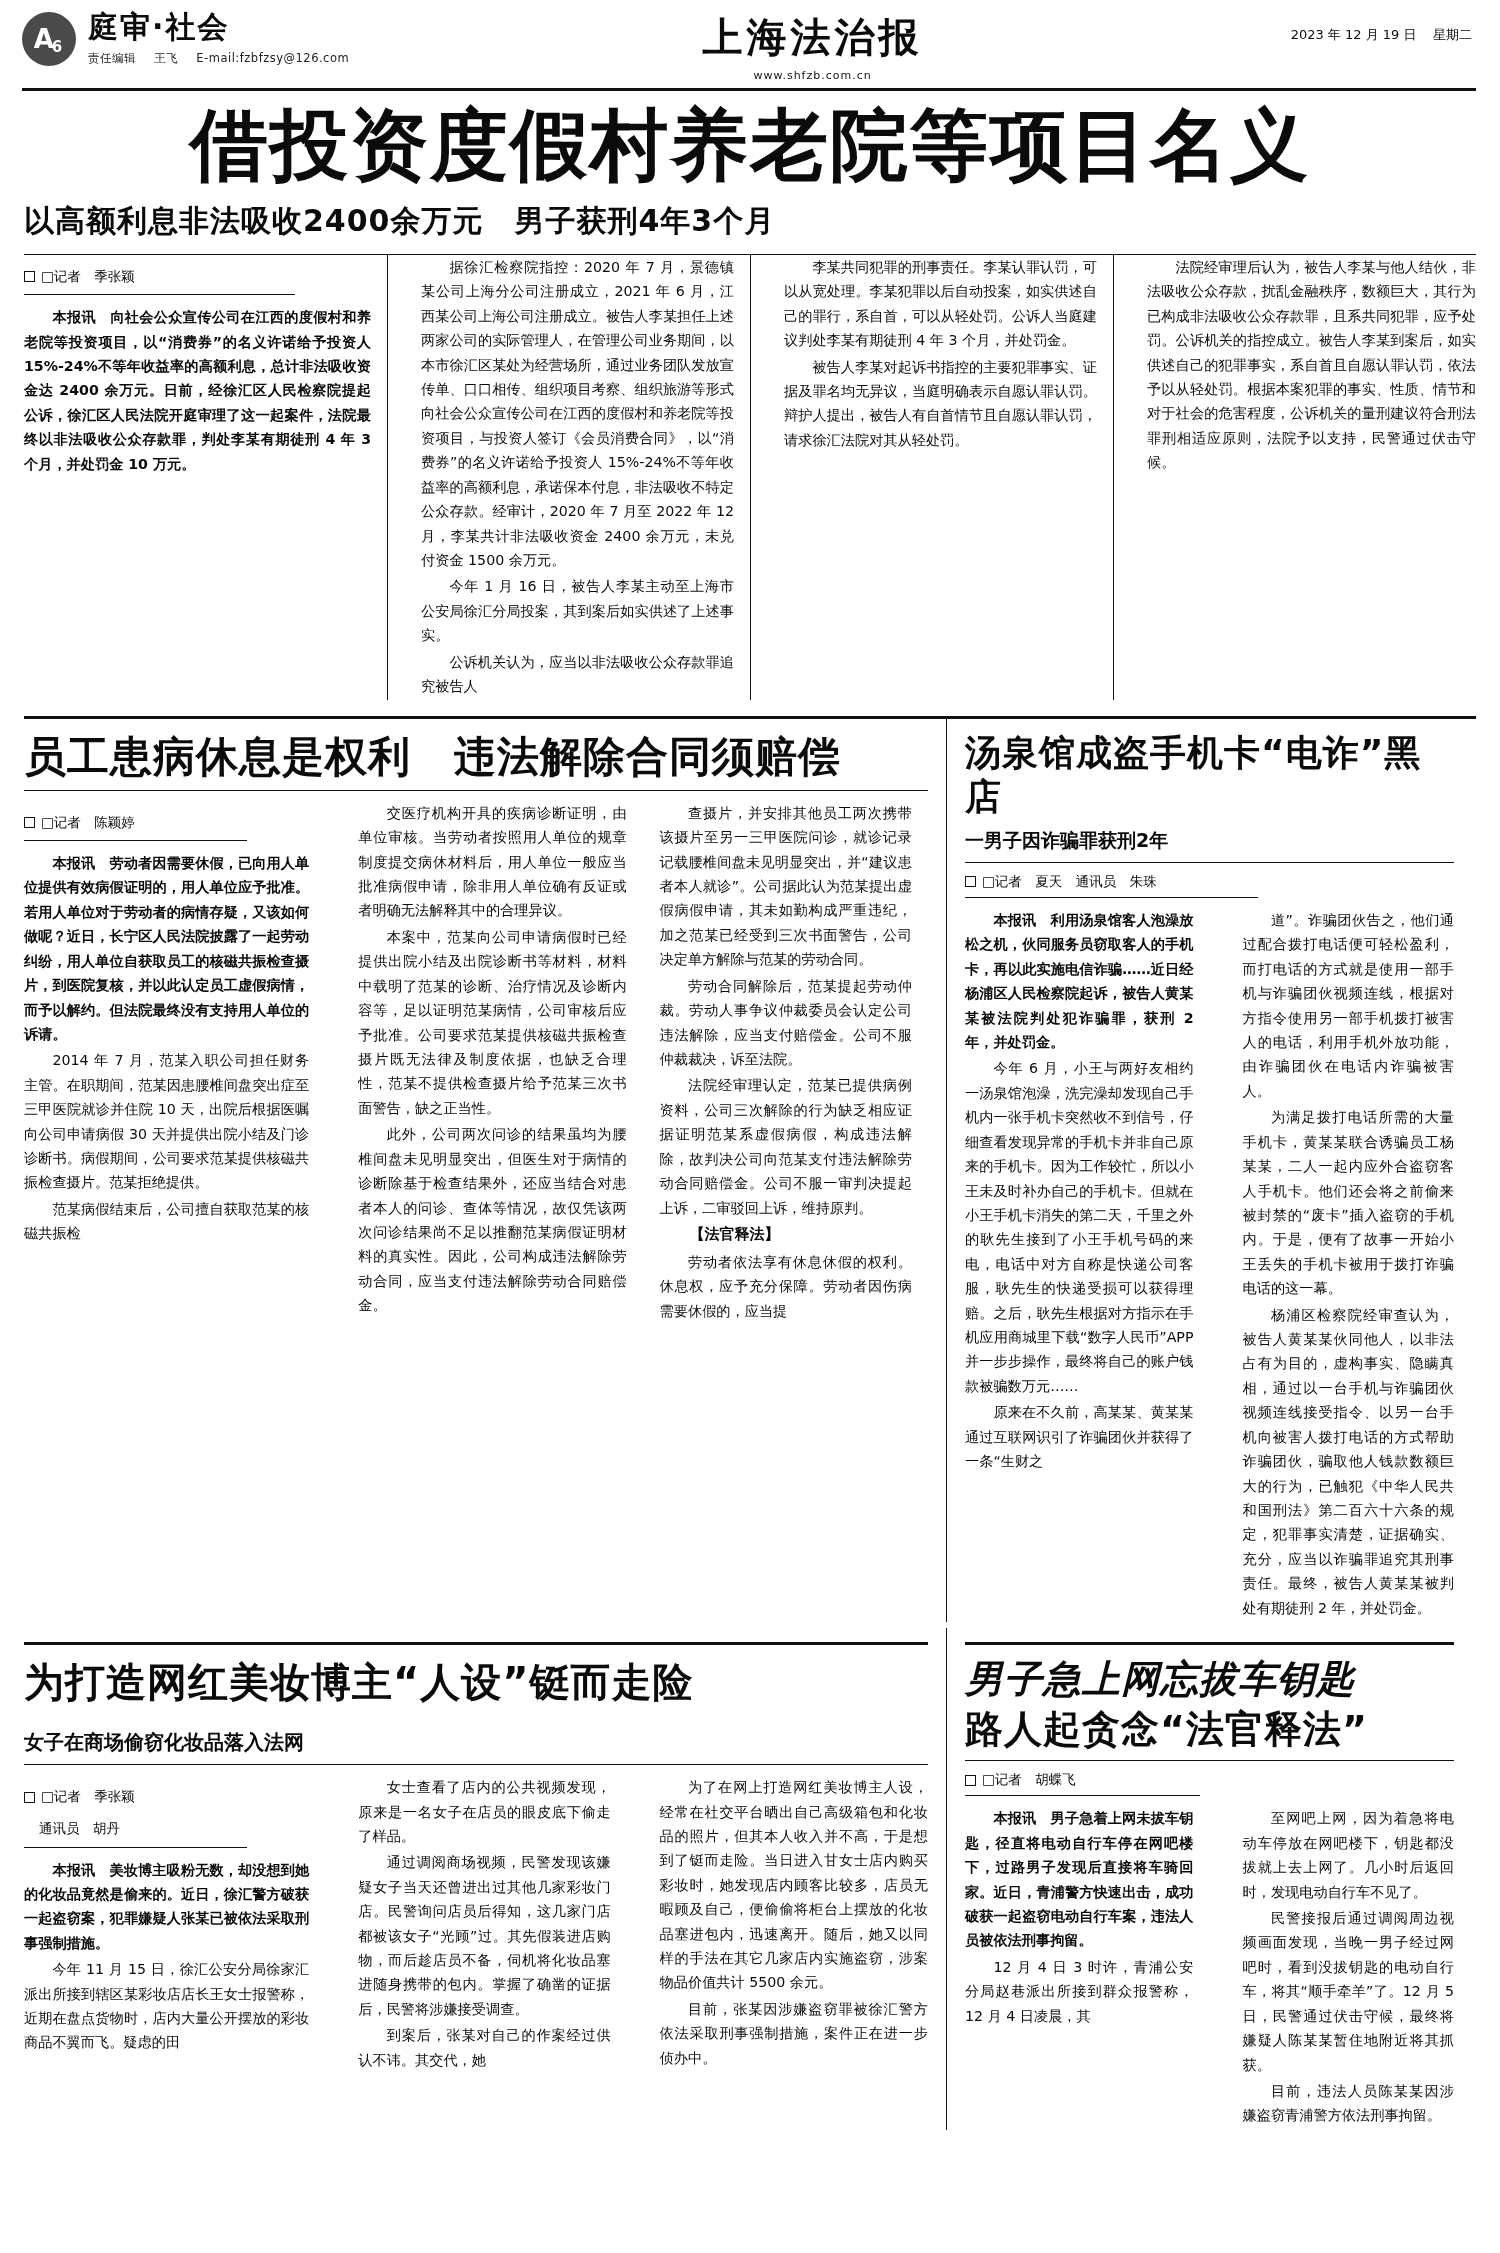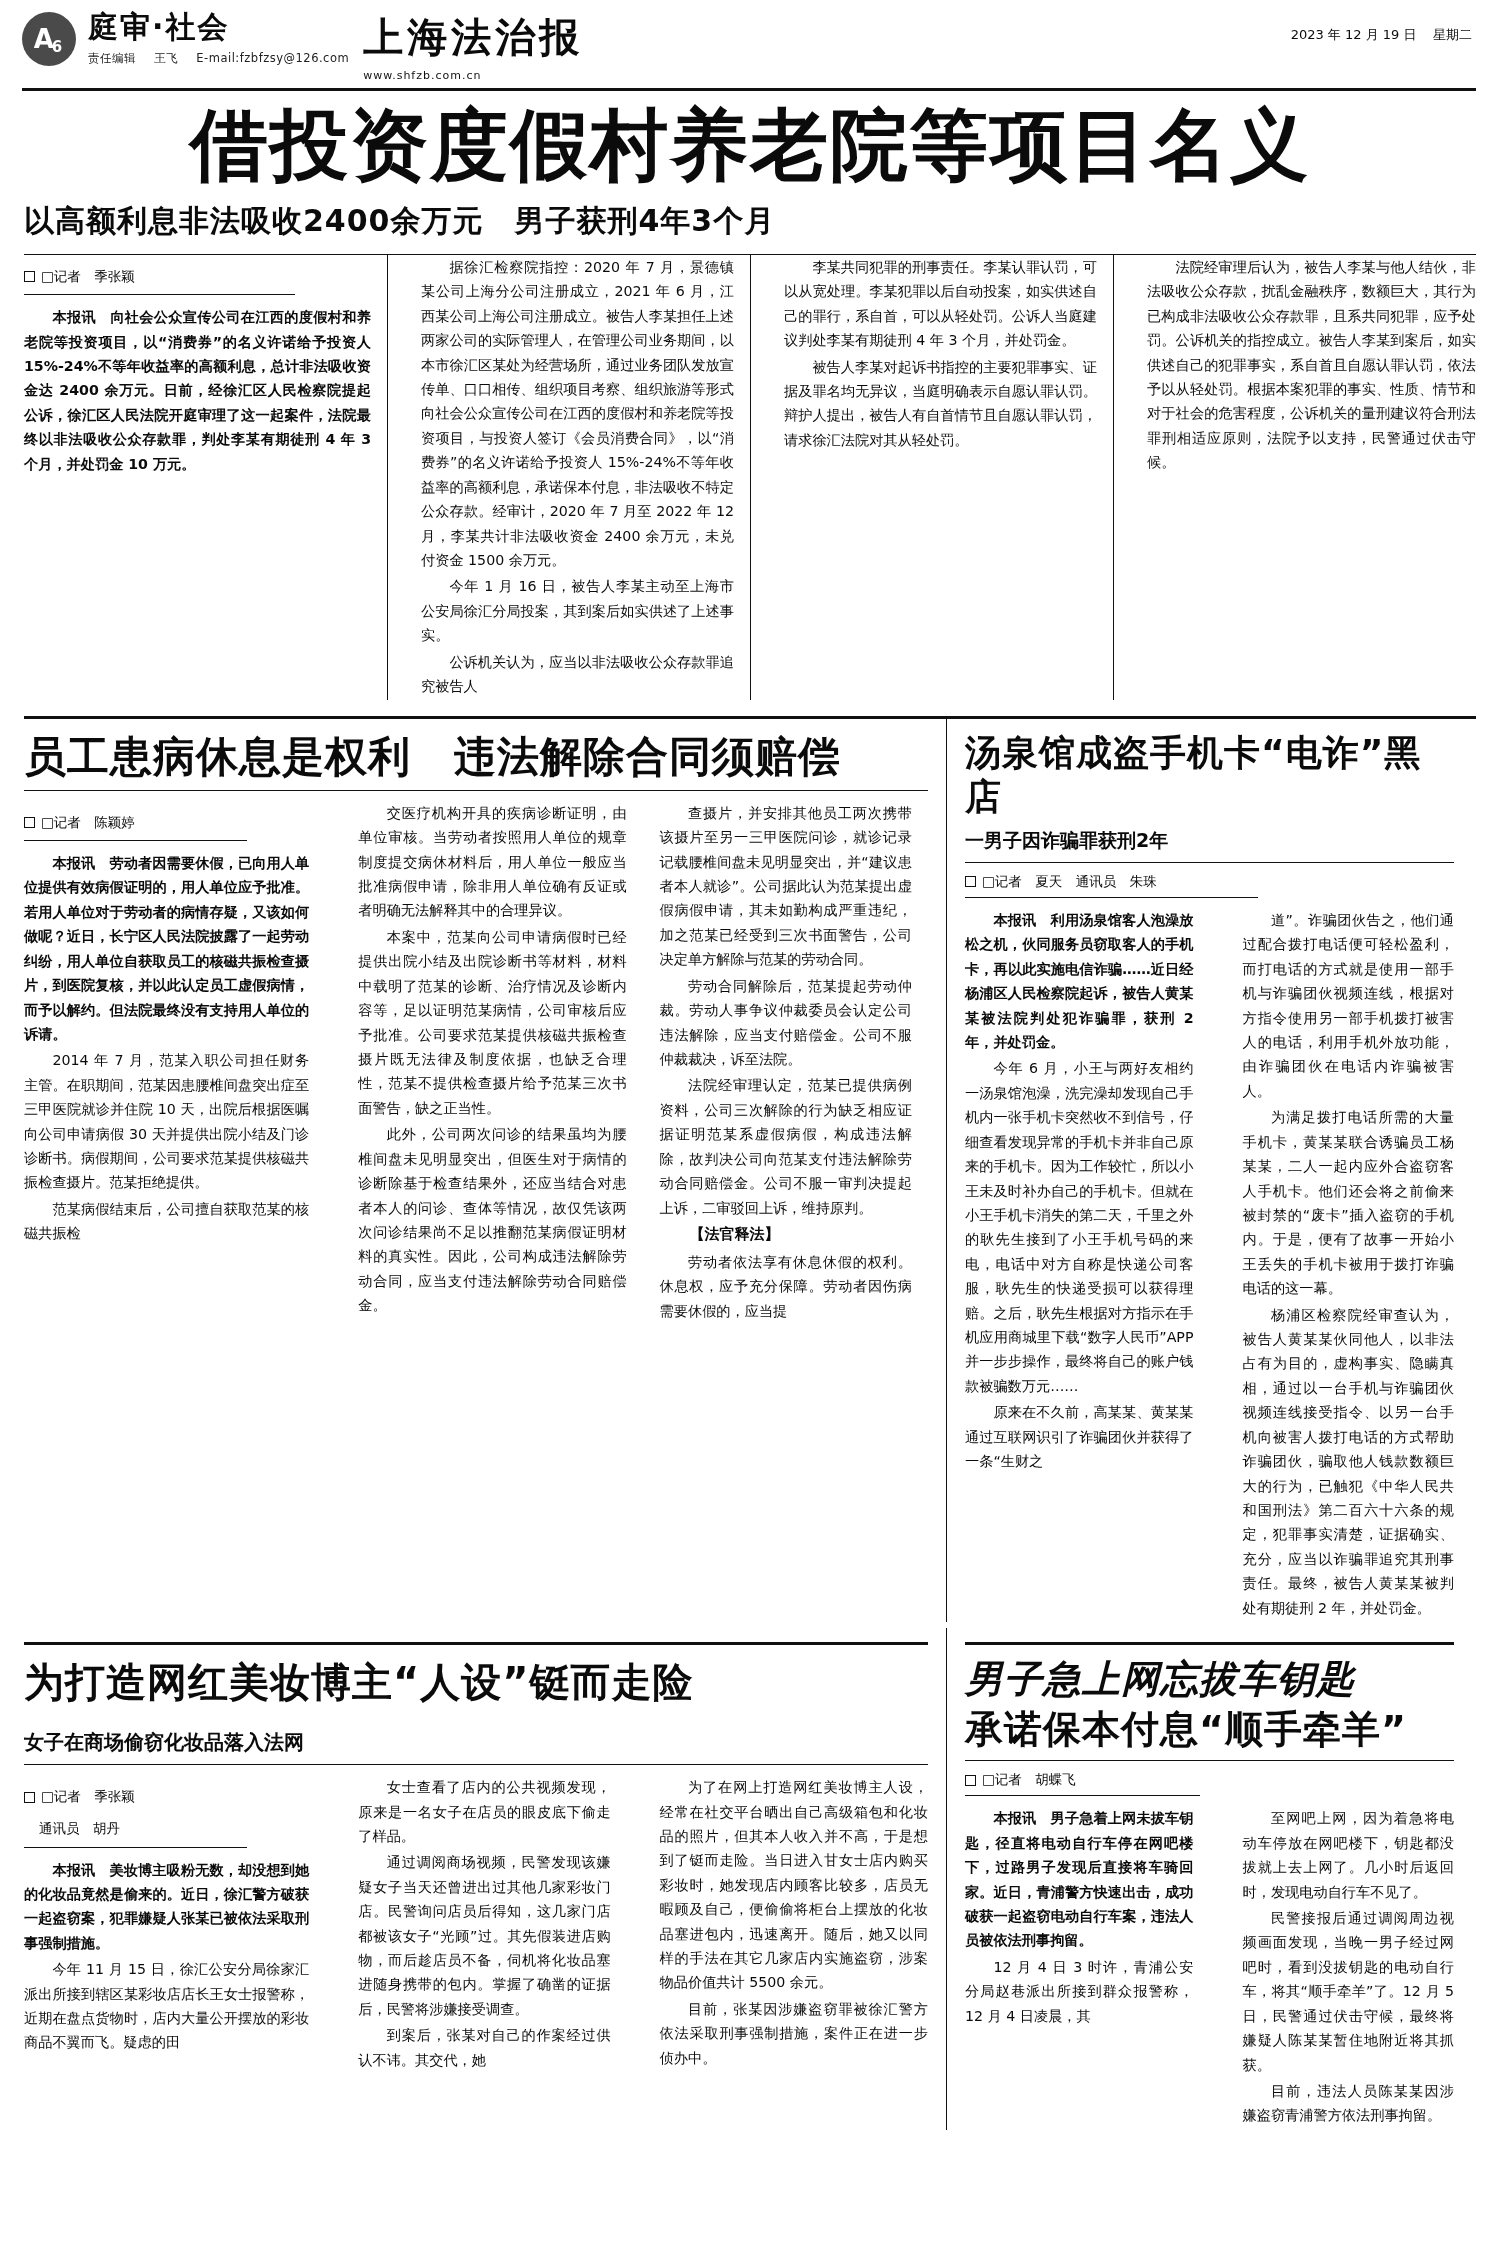--- a/index.html
+++ b/index.html
@@ -5,21 +5,21 @@
   html,body{margin:0;padding:0;background:#fff;}
   body{width:1500px;height:2253px;font-family:"DejaVu Sans","Liberation Sans",sans-serif;color:#0b0b0b;}
   .page{position:relative;width:1500px;height:2253px;padding:0;box-sizing:border-box;}
   .masthead{display:flex;align-items:flex-start;padding:10px 28px 0 22px;box-sizing:border-box;}
   .pagebadge{width:54px;height:54px;border-radius:50%;background:#4a4a4a;color:#fff;display:flex;align-items:center;justify-content:center;font-size:26px;font-weight:bold;position:relative;flex:0 0 auto;margin-top:2px;}
   .pagebadge .num{font-size:15px;position:relative;top:8px;left:-2px;}
   .mast-left{margin-left:12px;}
   .mast-section{font-size:30px;font-weight:bold;letter-spacing:2px;line-height:1.1;}
   .mast-editor{font-size:11.5px;color:#222;margin-top:8px;letter-spacing:.5px;}
   .mast-editor span{margin-right:14px;}
-  .mast-center{flex:1;margin-top:0;}
+  .mast-center{flex:1;text-align:center;margin-top:0;}
   .paper-name{font-size:40px;font-weight:bold;letter-spacing:4px;font-family:"DejaVu Serif","Liberation Serif",serif;}
   .paper-url{font-size:11px;letter-spacing:1px;margin-top:4px;color:#111;}
   .mast-right{text-align:right;font-size:13px;margin-top:16px;min-width:210px;}
   .mast-rule{border-bottom:2px solid #111;margin:6px 24px 0 22px;position:relative;}
   .mast-rule:after{content:"";display:block;border-bottom:1px solid #111;margin-top:2px;}
 
   .headline1{font-size:78px;font-weight:bold;text-align:center;letter-spacing:2px;margin:14px 24px 0 24px;line-height:1.05;font-family:"DejaVu Sans","Liberation Sans",sans-serif;}
   .subhead1{font-size:30px;font-weight:bold;margin:14px 24px 0 24px;letter-spacing:1px;}
   .hr-thin{border-bottom:1px solid #111;margin:12px 24px 0 24px;}
 
@@ -181,21 +181,21 @@
         <div class="col pad-l">
           <p>为了在网上打造网红美妆博主人设，经常在社交平台晒出自己高级箱包和化妆品的照片，但其本人收入并不高，于是想到了铤而走险。当日进入甘女士店内购买彩妆时，她发现店内顾客比较多，店员无暇顾及自己，便偷偷将柜台上摆放的化妆品塞进包内，迅速离开。随后，她又以同样的手法在其它几家店内实施盗窃，涉案物品价值共计 5500 余元。</p>
           <p>目前，张某因涉嫌盗窃罪被徐汇警方依法采取刑事强制措施，案件正在进一步侦办中。</p>
         </div>
       </div>
     </div>
 
     <div class="right-zone">
       <div class="block-rule"></div>
       <div class="headline3" style="font-size:38px;font-style:italic;">男子急上网忘拔车钥匙</div>
-      <div class="headline3" style="font-size:38px;margin-top:4px;">承诺保本付息“顺手牵羊”</div>
+      <div class="headline3" style="font-size:38px;margin-top:4px;">路人起贪念“法官释法”</div>
       <div class="small-rule"></div>
       <div class="byline"><span class="box"></span><span>□记者　胡蝶飞</span></div>
       <div class="byline-rule" style="width:48%;"></div>
       <div class="two">
         <div class="col pad-r">
           <p class="lead">本报讯　男子急着上网未拔车钥匙，径直将电动自行车停在网吧楼下，过路男子发现后直接将车骑回家。近日，青浦警方快速出击，成功破获一起盗窃电动自行车案，违法人员被依法刑事拘留。</p>
           <p>12 月 4 日 3 时许，青浦公安分局赵巷派出所接到群众报警称，12 月 4 日凌晨，其</p>
         </div>
         <div class="col pad-l">
           <p>至网吧上网，因为着急将电动车停放在网吧楼下，钥匙都没拔就上去上网了。几小时后返回时，发现电动自行车不见了。</p>

